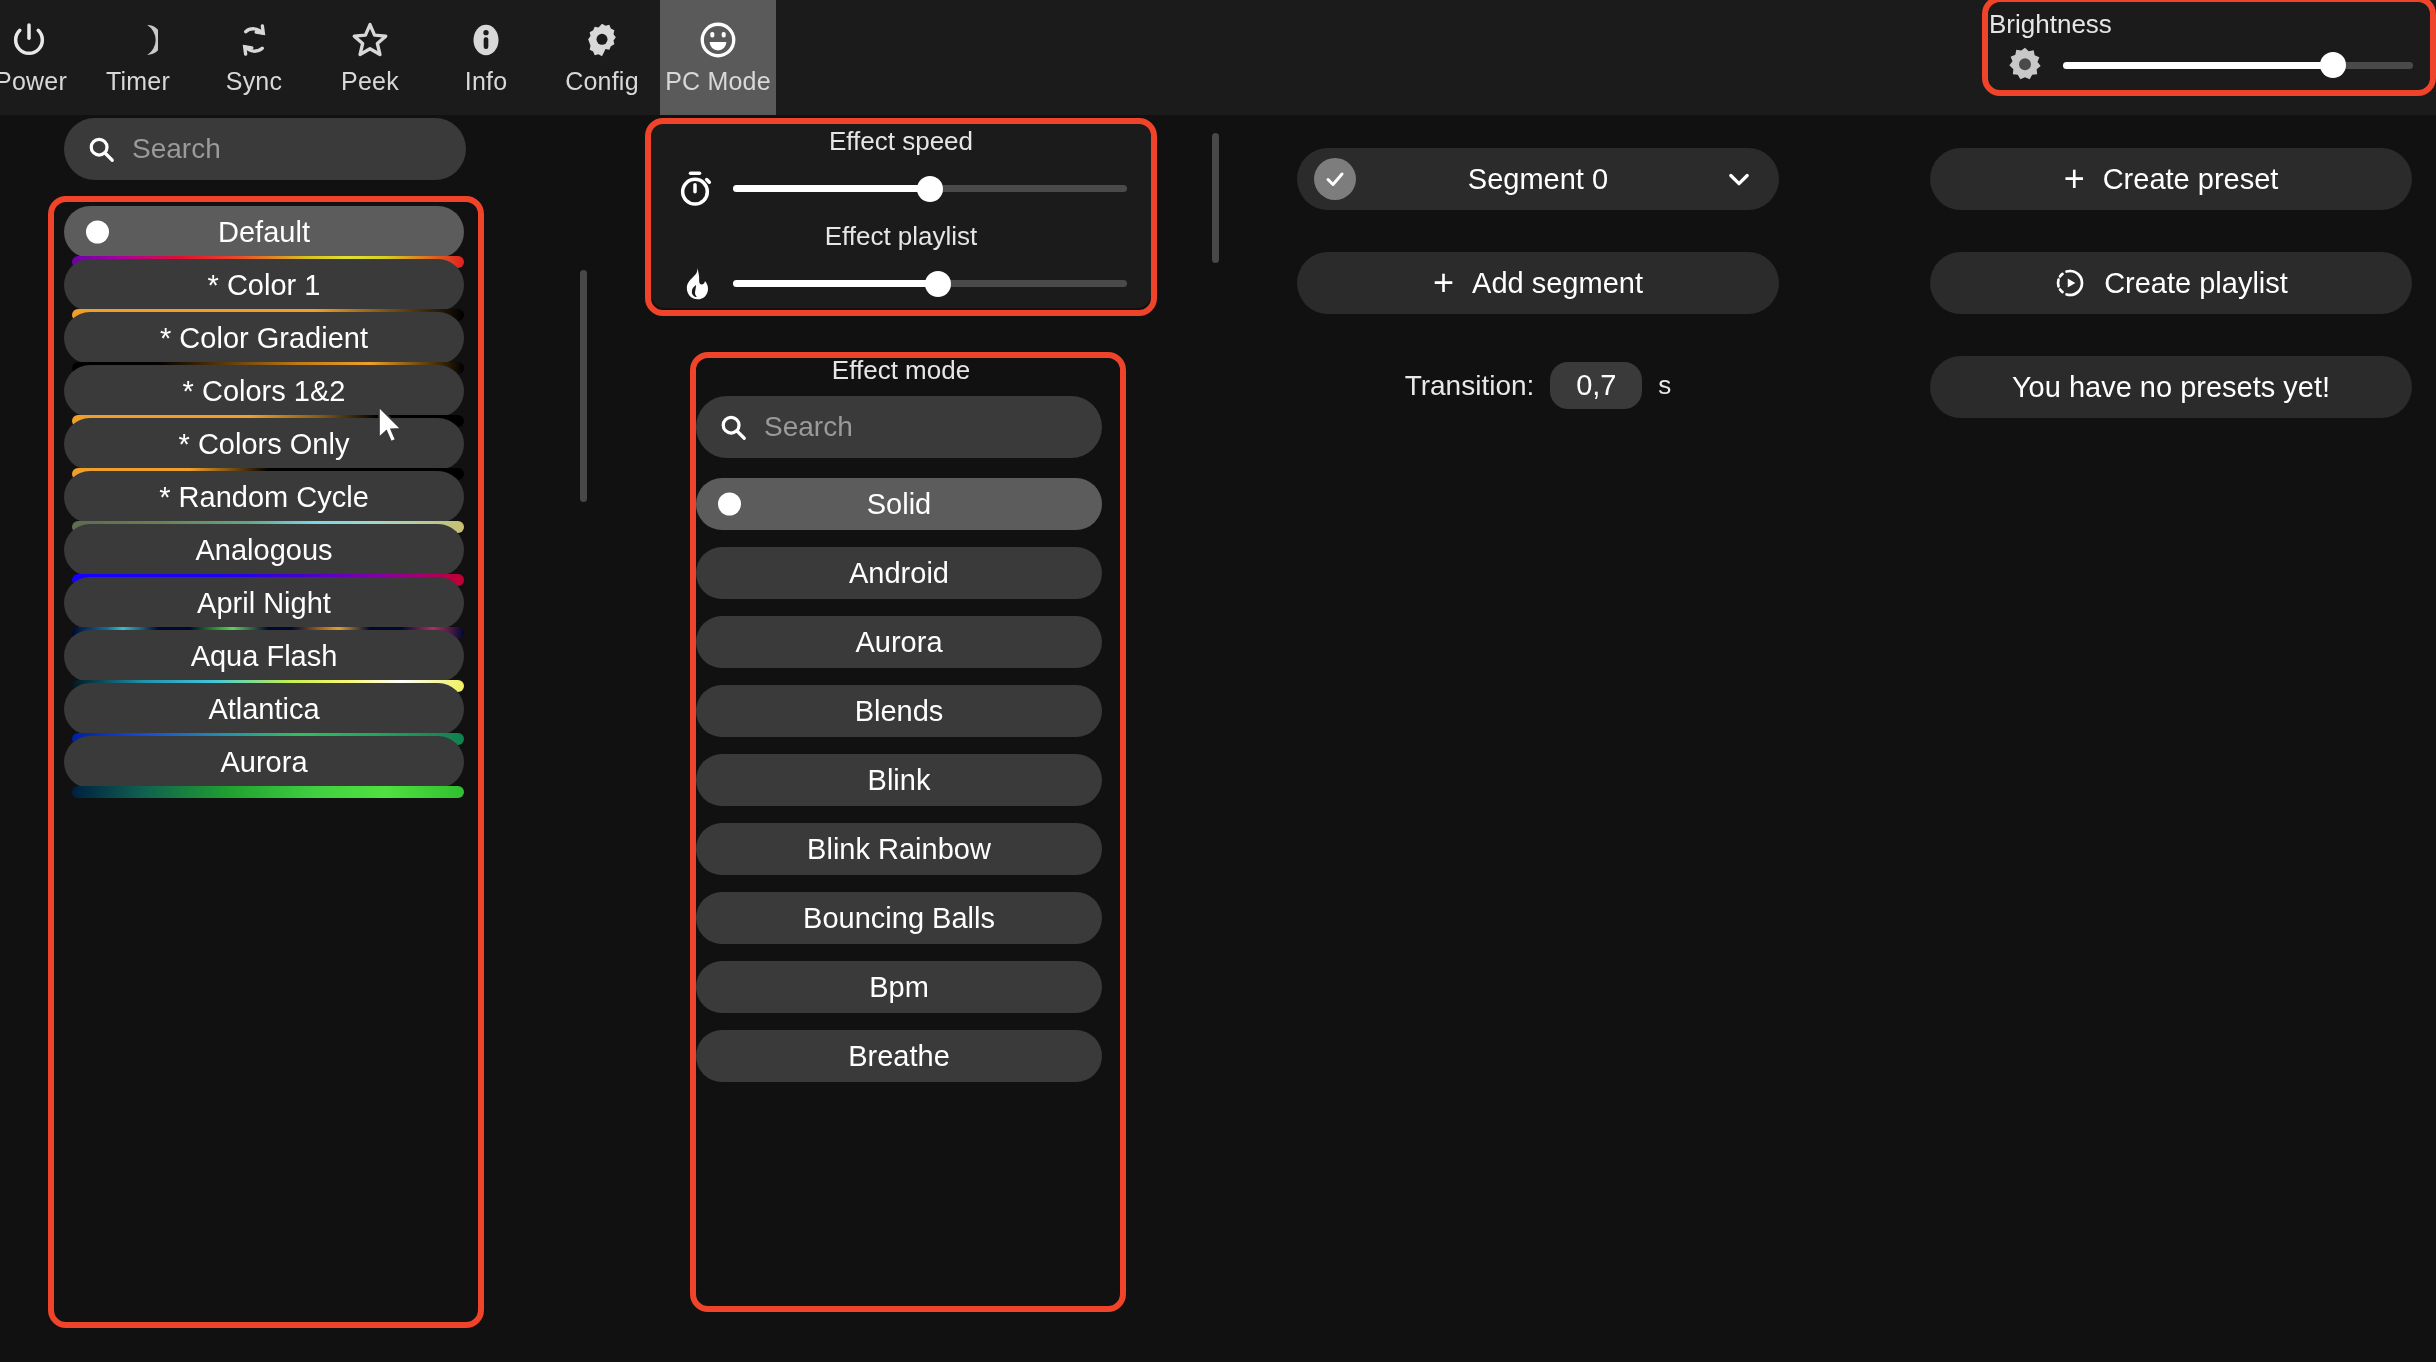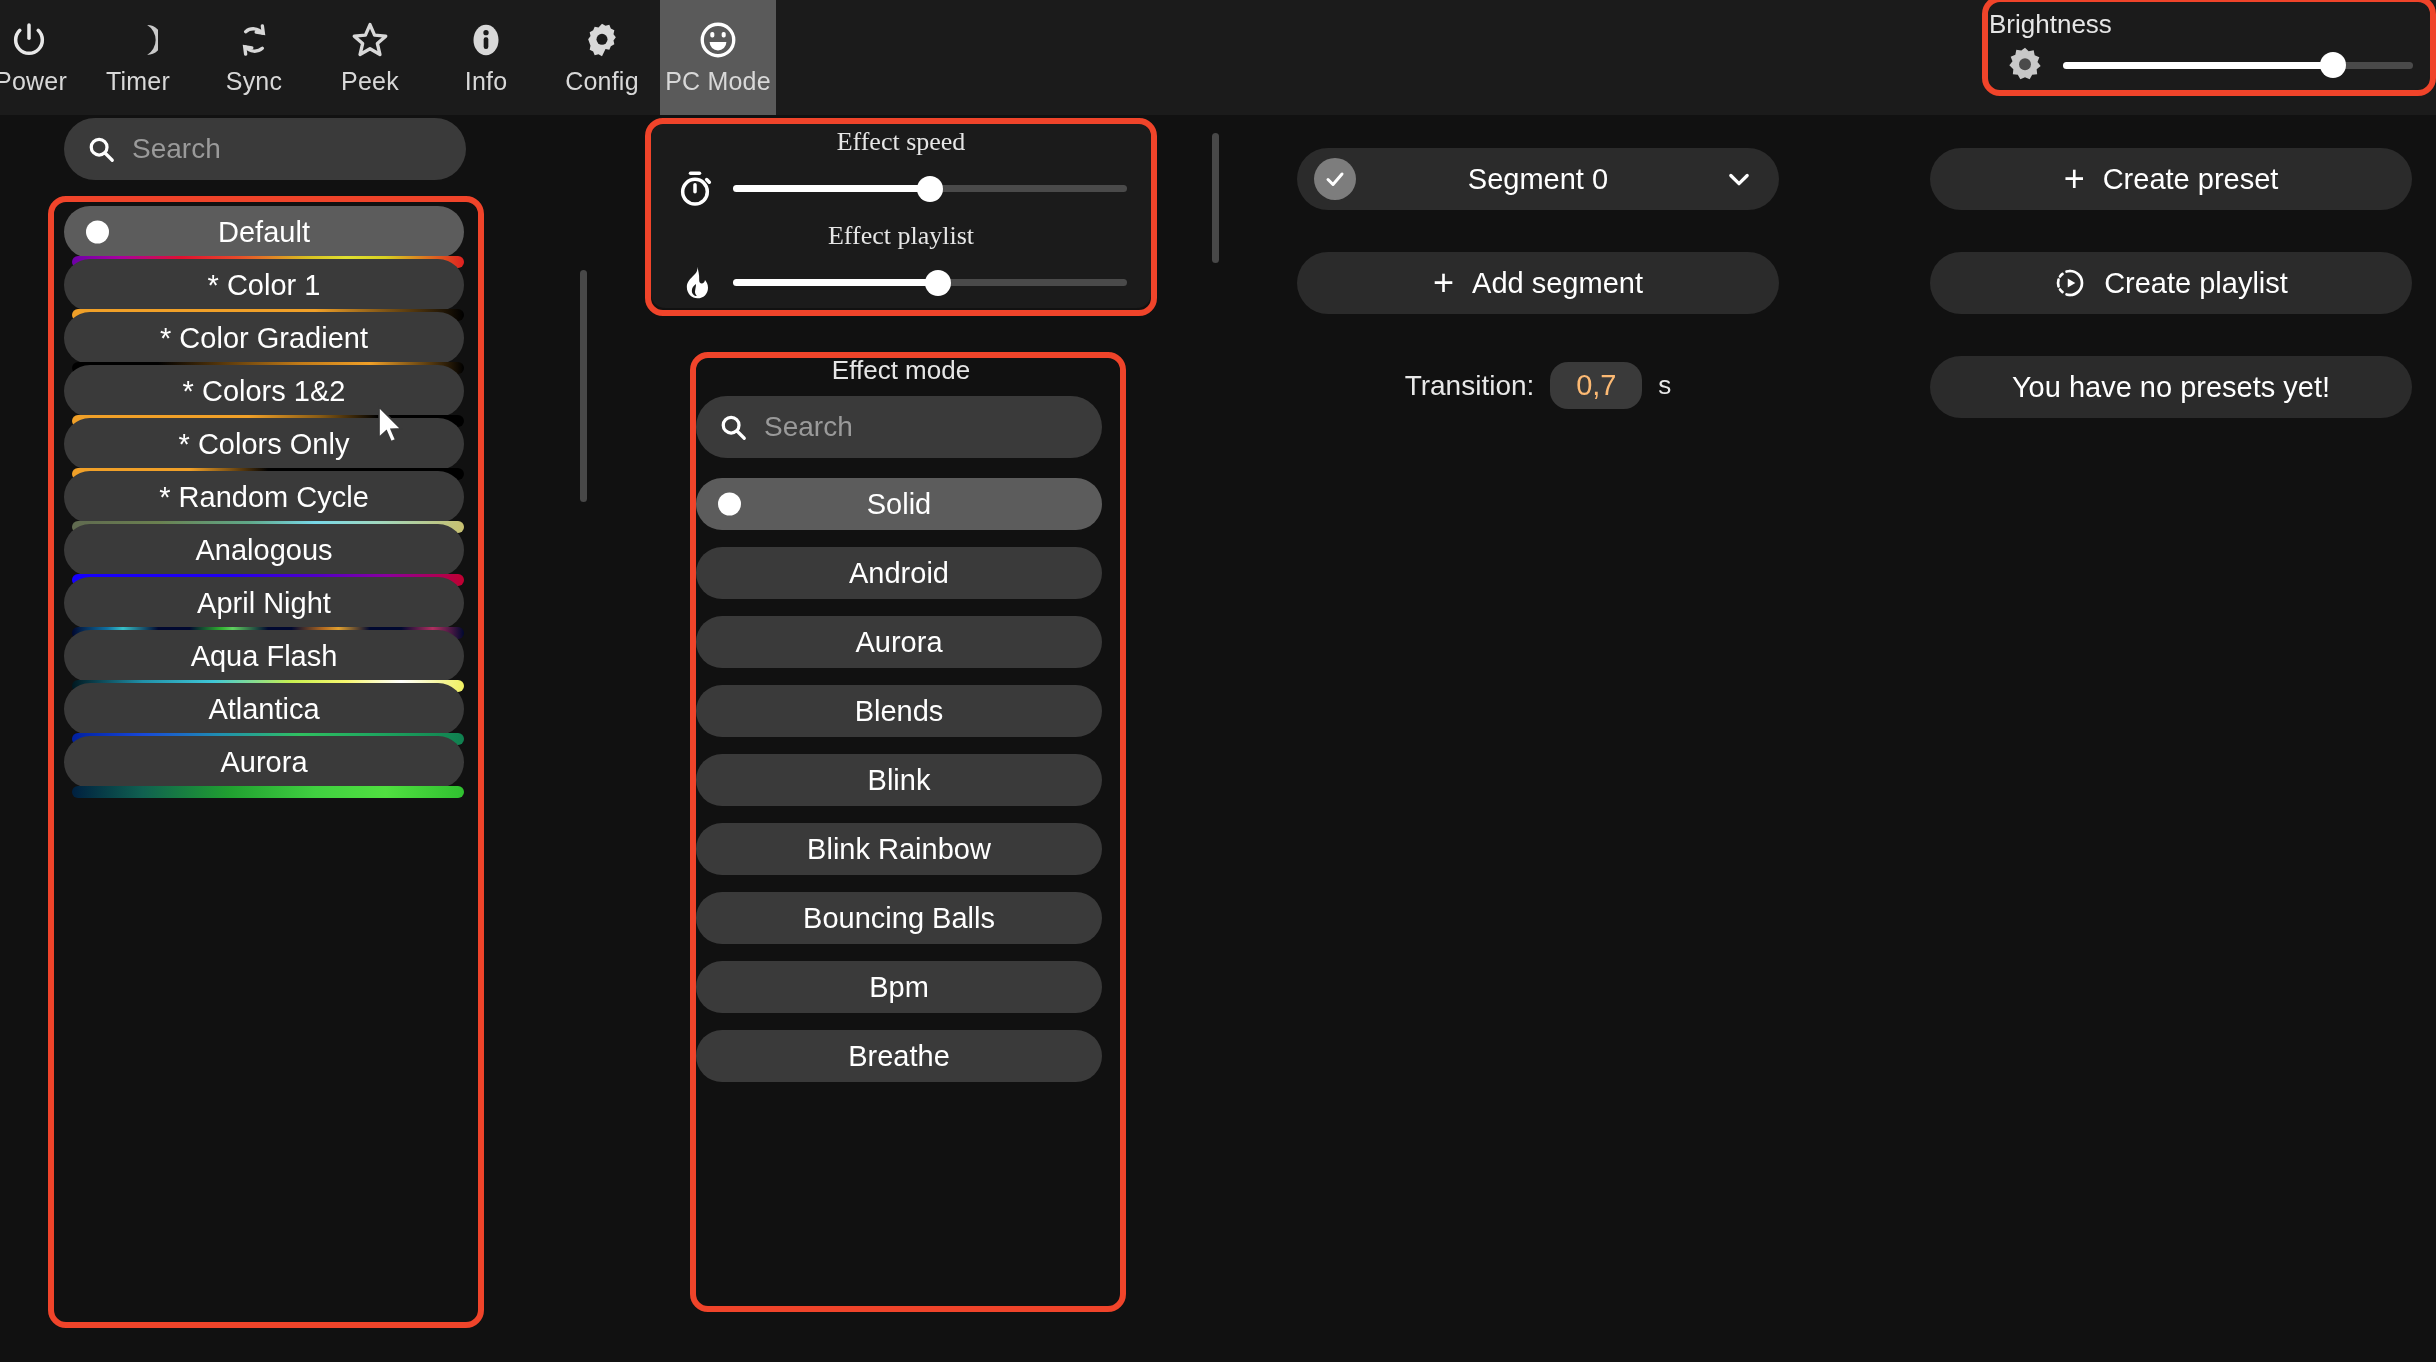--- a/index.html
+++ b/index.html
@@ -93,21 +93,20 @@
     height: 12px; border-radius: 6px;
   }
 
   
   .effect-ctl {
     position: absolute; left: 651px; top: 123px;
     width: 500px; height: 185px;
     background: #1b1b1b; border-radius: 14px;
     display: flex; flex-direction: column; justify-content: center; gap: 12px;
     padding: 4px 0 6px;
-    font-family: Liberation Serif, serif;
   }
   .ec-label { color: #e6e6e6; font-size: 26px; text-align: center; }
   .ec-row { display: flex; align-items: center; padding: 0 24px; }
   .ec-ico { width: 40px; height: 40px; flex: 0 0 40px; }
 
   .col-eff { position: absolute; left: 696px; top: 355px; width: 410px; }
   .eff-title { color: #e6e6e6; font-size: 26px; text-align: center; margin-bottom: 10px; }
   .eff-search {
     width: 406px; height: 62px; background: #3a3a3a; border-radius: 31px;
     display: flex; align-items: center; padding: 0 22px; gap: 16px;
@@ -152,21 +151,21 @@
     width: 28px; height: 28px;
   }
   .pill-btn .plus { font-size: 36px; line-height: 1; font-weight: 400; }
   .seg-gap { height: 42px; }
   .transition-row {
     margin-top: 48px; display: flex; align-items: center; justify-content: center; gap: 16px;
   }
   .transition-row .tl { color: #e8e8e8; font-size: 28px; }
   .transition-row .tv {
     background: #3a3a3a; border-radius: 18px; padding: 7px 24px;
-    color: #fdba74; font-size: 29px; min-width: 92px; text-align: center;
+    color: #ffffff; font-size: 29px; min-width: 92px; text-align: center;
   }
   .transition-row .tu { color: #e8e8e8; font-size: 26px; }
 
   
   .col-pre { position: absolute; left: 1930px; top: 148px; width: 482px;
              display: flex; flex-direction: column; gap: 42px; }
 
   
   .cursor { position: absolute; z-index: 60; width: 30px; height: 44px; }
 </style>

